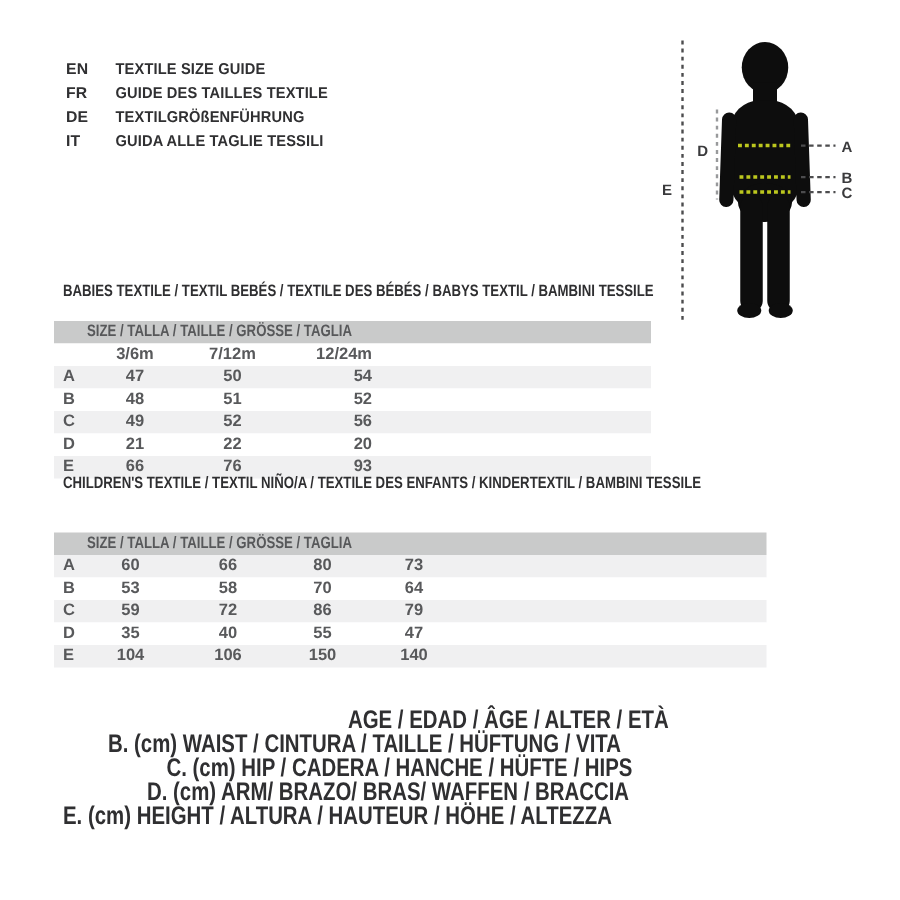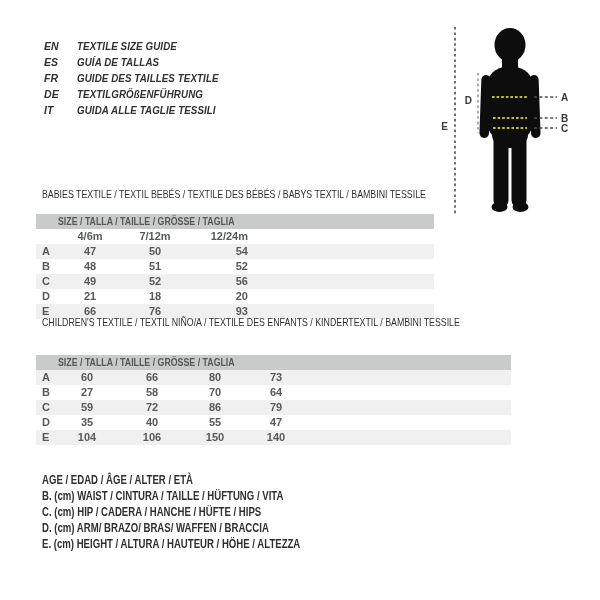--- a/index.html
+++ b/index.html
@@ -24,31 +24,31 @@
     transform-origin: 0 50%;
     white-space: nowrap;
   }
 
   
   .languages {
     position: absolute; left: 44px; top: 38px;
     font-size: 10.5px; font-weight: bold; color: #303032;
     letter-spacing: 0.1px;
   }
-  .lang-row { display: flex; height: 16px; line-height: 16px; align-items: flex-start; font-style: italic; }
+  .lang-row { display: flex; height: 16px; line-height: 16px; align-items: flex-start; }
   .lang-code { width: 33px; flex: none; }
 
   
   .figure-wrap { position: absolute; left: 430px; top: 15px; width: 170px; height: 210px; }
   .fig-label { font-size: 10px; font-weight: bold; fill: #3a3a3c; font-family: "Liberation Sans", sans-serif; }
 
   
   .section-heading {
     position: absolute; left: 42px;
-    font-size: 11px; font-weight: normal; color: #2f2f31;
+    font-size: 11px; font-weight: bold; color: #2f2f31;
     height: 12px; line-height: 12px;
   }
   .heading-babies { top: 188px; }
   .heading-children { top: 316px; }
 
   
   .size-table { position: absolute; left: 36px; }
   .table-babies { top: 214px; width: 398px; }
   .table-children { top: 355px; width: 475px; }
   .thead-bar {
@@ -64,35 +64,31 @@
   .cell { text-align: center; flex: none; }
   .cell-letter { width: 24px; padding-left: 6px; text-align: left; flex: none; }
   
   .b1 { width: 60px; } .b2 { width: 70px; } .b3 { width: 58px; text-align: right; }
   
   .c1 { width: 54px; } .c2 { width: 76px; } .c3 { width: 50px; } .c4 { width: 72px; }
 
   
   .legend {
     position: absolute; left: 42px; top: 472px;
-    font-size: 12px; font-weight: bold; color: #2f2f31;
+    font-size: 17px; font-weight: bold; color: #2f2f31; text-align: right;
   }
   .legend-line { height: 16px; line-height: 16px; }
 </style>
 </head>
 <body>
 
 <div class="languages">
   <div class="lang-row">
     <span class="lang-code">EN</span>
     <span class="cond-slight">TEXTILE SIZE GUIDE</span>
-  </div>
-  <div class="lang-row">
-    <span class="lang-code">ES</span>
-    <span class="cond-slight">GUÍA DE TALLAS</span>
   </div>
   <div class="lang-row">
     <span class="lang-code">FR</span>
     <span class="cond-slight">GUIDE DES TAILLES TEXTILE</span>
   </div>
   <div class="lang-row">
     <span class="lang-code">DE</span>
     <span class="cond-slight">TEXTILGRÖßENFÜHRUNG</span>
   </div>
   <div class="lang-row">
@@ -140,21 +136,21 @@
 <div class="section-heading heading-babies">
   <span class="cond">BABIES TEXTILE / TEXTIL BEBÉS / TEXTILE DES BÉBÉS / BABYS TEXTIL  / BAMBINI TESSILE</span>
 </div>
 
 <div class="size-table table-babies">
   <div class="thead-bar" style="background: rgb(201, 202, 202);">
     <span class="cond">SIZE / TALLA / TAILLE / GRÖSSE / TAGLIA</span>
   </div>
   <div class="trow col-head-row">
     <span class="cell-letter"></span>
-    <span class="cell b1">4/6m</span>
+    <span class="cell b1">3/6m</span>
     <span class="cell b2">7/12m</span>
     <span class="cell b3">12/24m</span>
   </div>
   <div class="tbody">
     <div class="trow">
       <span class="cell-letter">A</span>
       <span class="cell b1">47</span>
       <span class="cell b2">50</span>
       <span class="cell b3">54</span>
     </div>
@@ -166,21 +162,21 @@
     </div>
     <div class="trow">
       <span class="cell-letter">C</span>
       <span class="cell b1">49</span>
       <span class="cell b2">52</span>
       <span class="cell b3">56</span>
     </div>
     <div class="trow">
       <span class="cell-letter">D</span>
       <span class="cell b1">21</span>
-      <span class="cell b2">18</span>
+      <span class="cell b2">22</span>
       <span class="cell b3">20</span>
     </div>
     <div class="trow">
       <span class="cell-letter">E</span>
       <span class="cell b1">66</span>
       <span class="cell b2">76</span>
       <span class="cell b3">93</span>
     </div>
   </div>
 </div>
@@ -196,21 +192,21 @@
   <div class="tbody">
     <div class="trow">
       <span class="cell-letter">A</span>
       <span class="cell c1">60</span>
       <span class="cell c2">66</span>
       <span class="cell c3">80</span>
       <span class="cell c4">73</span>
     </div>
     <div class="trow">
       <span class="cell-letter">B</span>
-      <span class="cell c1">27</span>
+      <span class="cell c1">53</span>
       <span class="cell c2">58</span>
       <span class="cell c3">70</span>
       <span class="cell c4">64</span>
     </div>
     <div class="trow">
       <span class="cell-letter">C</span>
       <span class="cell c1">59</span>
       <span class="cell c2">72</span>
       <span class="cell c3">86</span>
       <span class="cell c4">79</span>

